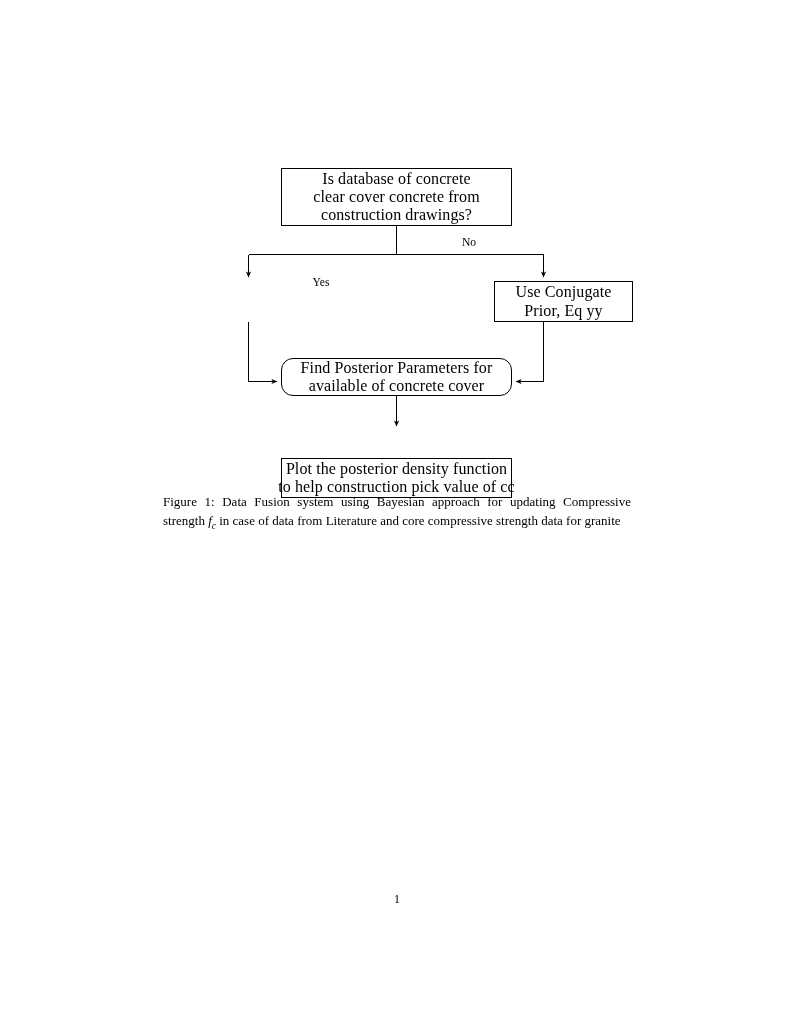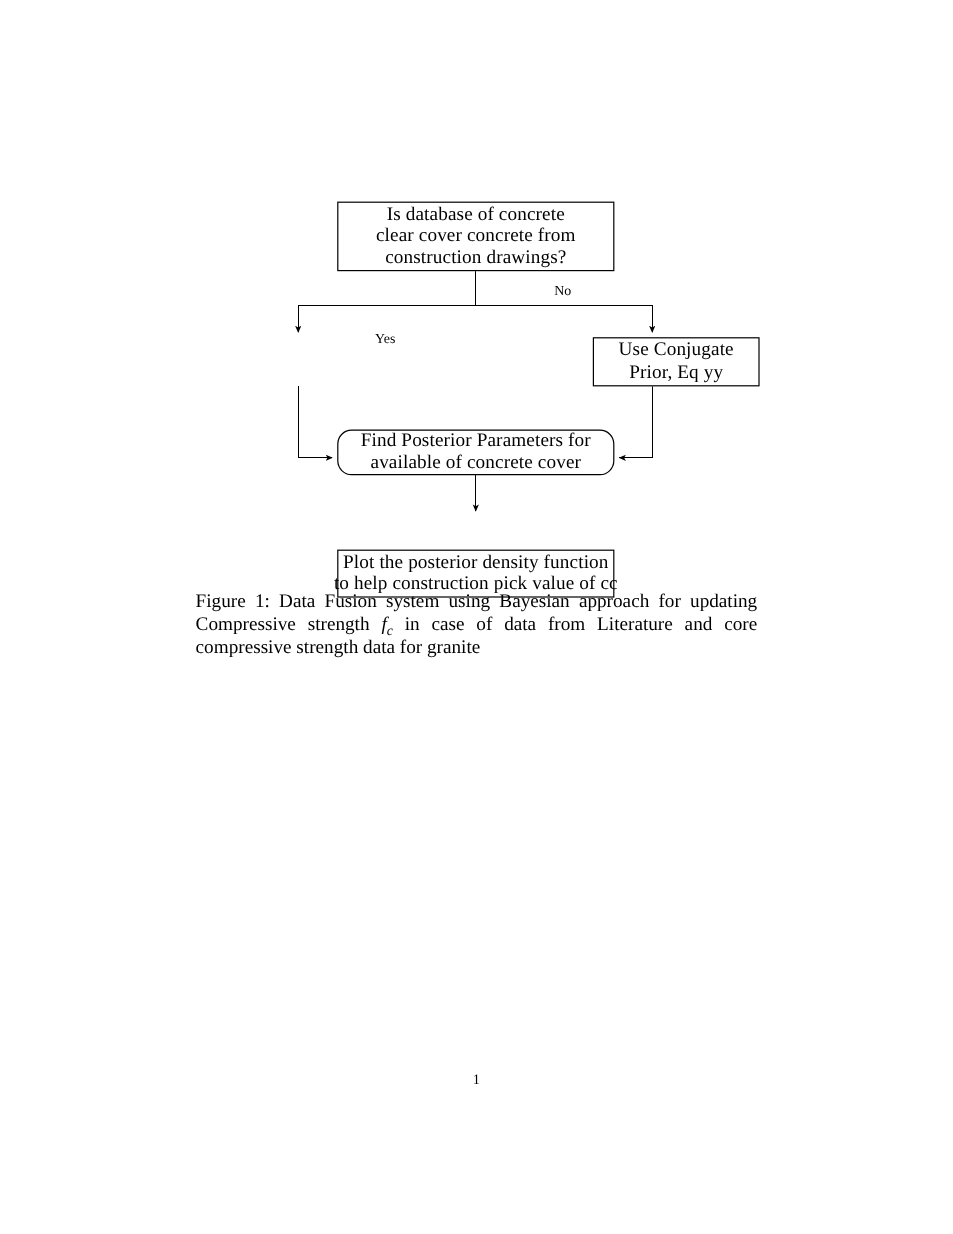--- a/index.html
+++ b/index.html
@@ -67,21 +67,21 @@
   }
   #label-yes { left: 281px; top: 236px; width: 80px; margin-top: 40px; }
   #label-no  { left: 429px; top: 236px; width: 80px; }
 
   
   #caption {
     position: absolute;
     left: 163px;
     top: 492px;
     width: 468px;
-    font-size: 16px;
+    font-size: 13px;
     line-height: 19.2px;
     text-align: justify;
     text-justify: inter-word;
     hyphens: none;
   }
   #caption .mathvar {
     font-family: "Liberation Serif", "DejaVu Serif", serif;
     font-style: italic;
   }
   #caption .mathvar sub {

